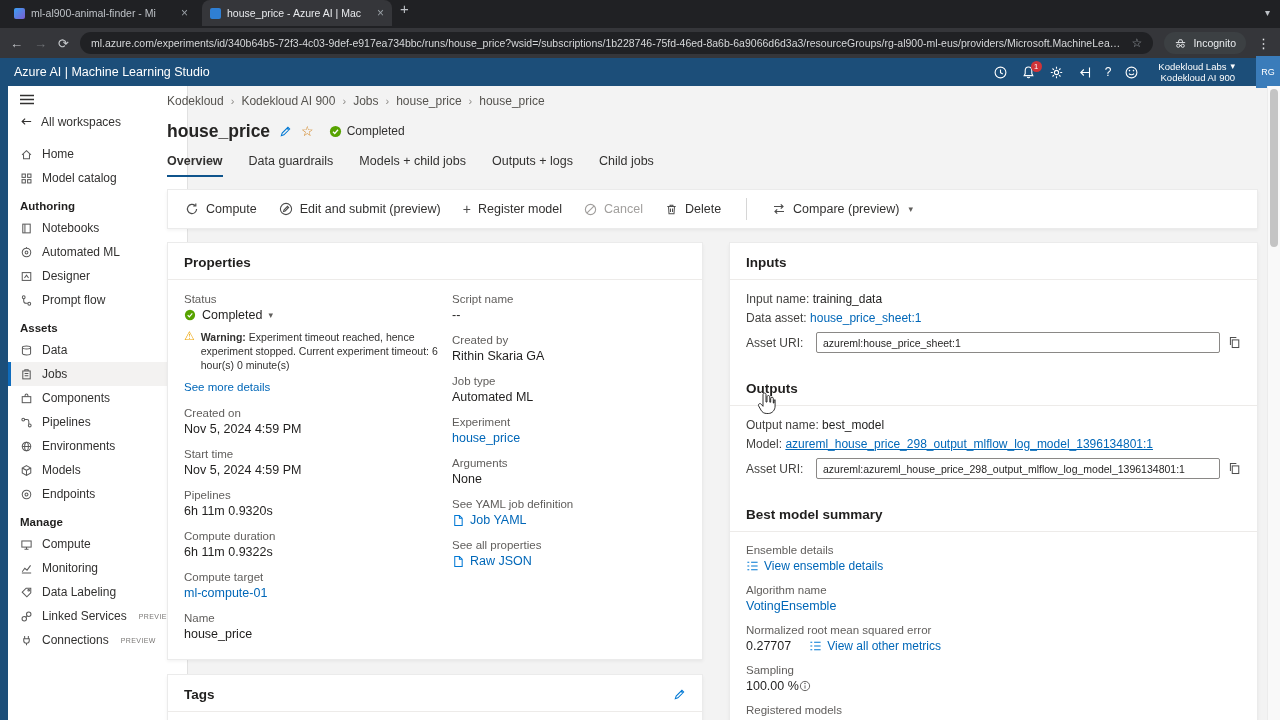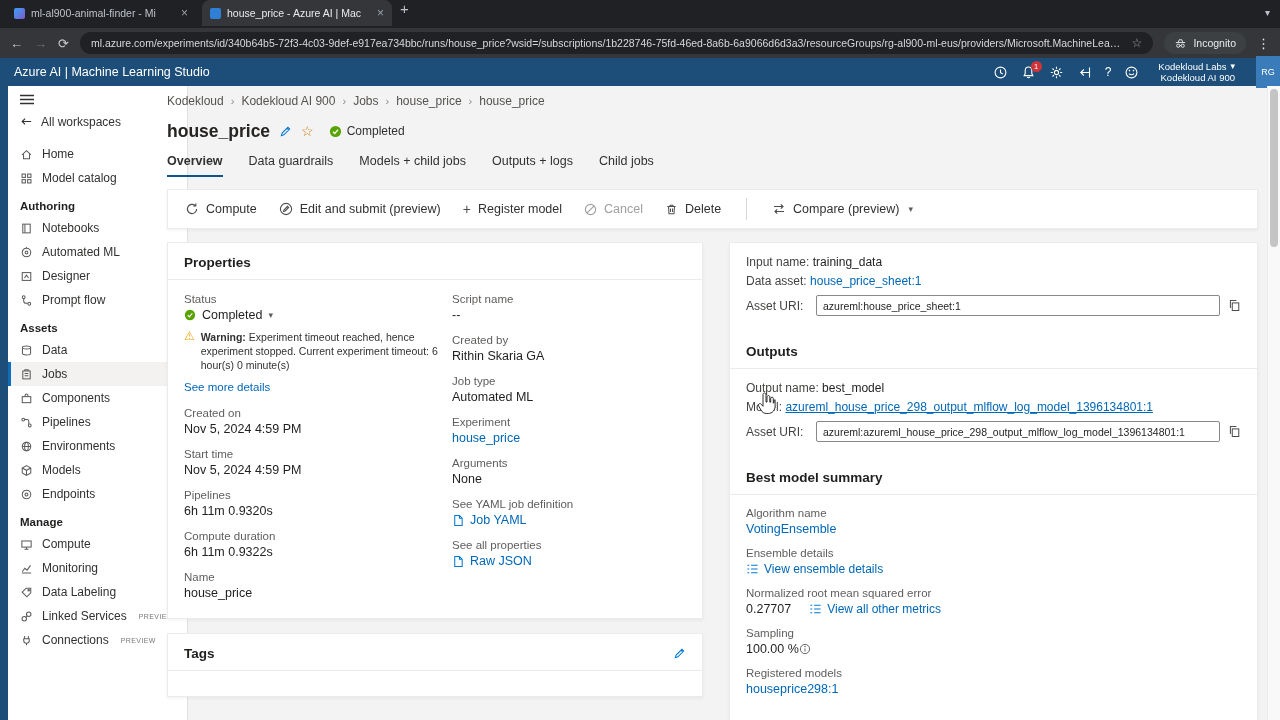--- a/index.html
+++ b/index.html
@@ -521,20 +521,24 @@
             </div>
             <div class="fld">
               <div class="flabel">Pipelines</div>
               <div class="fvalue">6h 11m 0.9320s</div>
             </div>
             <div class="fld">
               <div class="flabel">Compute duration</div>
               <div class="fvalue">6h 11m 0.9322s</div>
             </div>
             <div class="fld">
+              <div class="flabel">Compute target</div>
+              <div class="fvalue link">ml-compute-01</div>
+            </div>
+            <div class="fld">
               <div class="flabel">Name</div>
               <div class="fvalue">house_price</div>
             </div>
           </div>
           <div>
             <div class="fld">
               <div class="flabel">Script name</div>
               <div class="fvalue">--</div>
             </div>
             <div class="fld">
@@ -588,20 +592,21 @@
               </g>
             </svg>
         </div>
         <div class="tagsbody">
           
         </div>
       </div>
     </div>
 
     <div class="col-r card">
+      <div class="sechead">Inputs</div>
       <div class="secbody">
         <div class="iorow"><span class="iolabel">Input name:</span> <span>training_data</span></div>
         <div class="iorow"><span class="iolabel">Data asset:</span> <span class="link">house_price_sheet:1</span></div>
         <div class="urirow">
           <span class="urilabel">Asset URI:</span>
           <input class="uriinput" readonly="" value="azureml:house_price_sheet:1" style="">
           <span class="copybtn">
               <svg width="13" height="13" viewBox="0 0 14 14">
                 <g stroke="#4e4e4e" stroke-width="1.1" fill="none">
                   <rect x="4.6" y="4.2" width="7" height="8.2"></rect>
@@ -626,33 +631,33 @@
                   <path d="M2.6 9.8 V1.6 h6.4"></path>
                 </g>
               </svg>
             </span>
         </div>
       </div>
 
       <div class="sechead">Best model summary</div>
       <div class="secbody">
         <div class="bmfld">
-          <div class="flabel">Algorithm name</div>
-          <div class="fvalue link">VotingEnsemble</div>
-        </div>
-        <div class="bmfld">
           <div class="flabel">Ensemble details</div>
           <div class="iconlink">
             <svg width="13" height="12" viewBox="0 0 14 12">
                 <g stroke="#0078d4" stroke-width="1.2" fill="none">
                   <path d="M1.5 2 h2 M5.5 2 h7 M1.5 6 h2 M5.5 6 h7 M1.5 10 h2 M5.5 10 h7"></path>
                 </g>
               </svg>
             <span class="link">View ensemble details</span>
           </div>
+        </div>
+        <div class="bmfld">
+          <div class="flabel">Algorithm name</div>
+          <div class="fvalue link">VotingEnsemble</div>
         </div>
         <div class="bmfld">
           <div class="flabel">Normalized root mean squared error</div>
           <div class="metricrow">
             <span>0.27707</span>
             <span class="iconlink">
               <svg width="13" height="12" viewBox="0 0 14 12">
                   <g stroke="#0078d4" stroke-width="1.2" fill="none">
                     <path d="M1.5 2 h2 M5.5 2 h7 M1.5 6 h2 M5.5 6 h7 M1.5 10 h2 M5.5 10 h7"></path>
                   </g>

